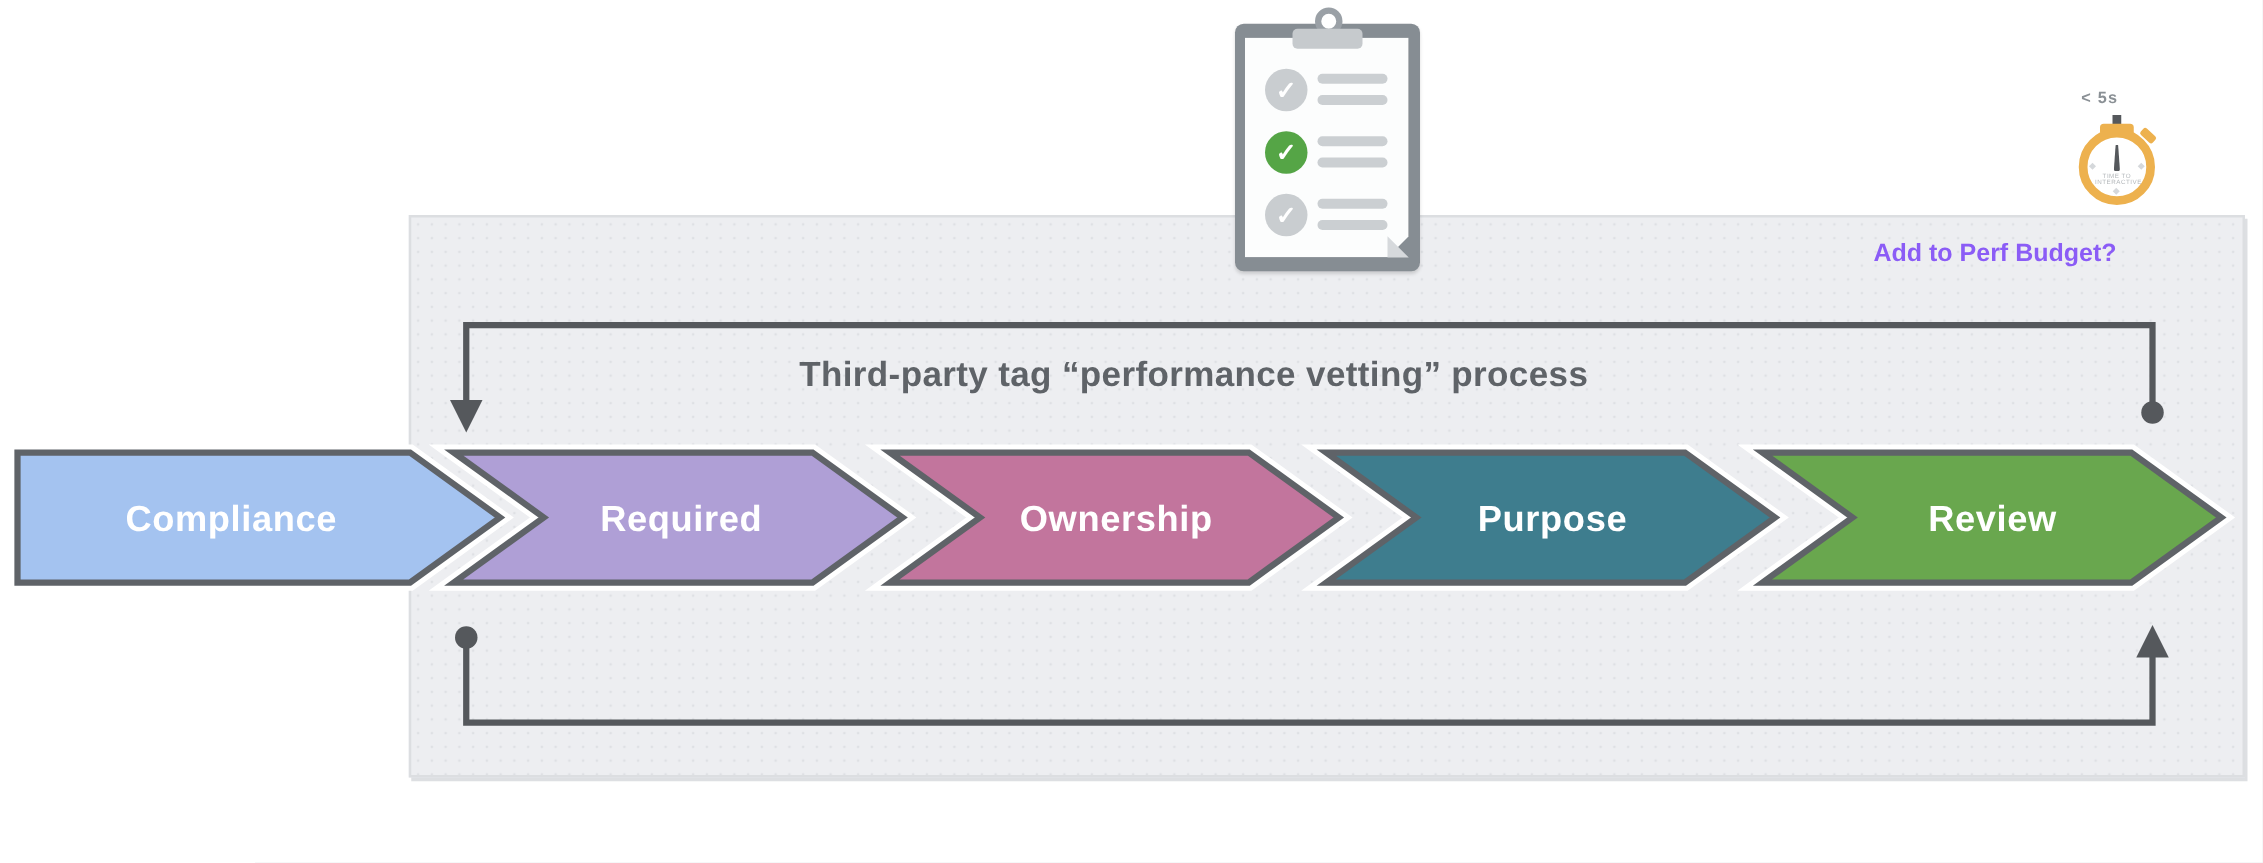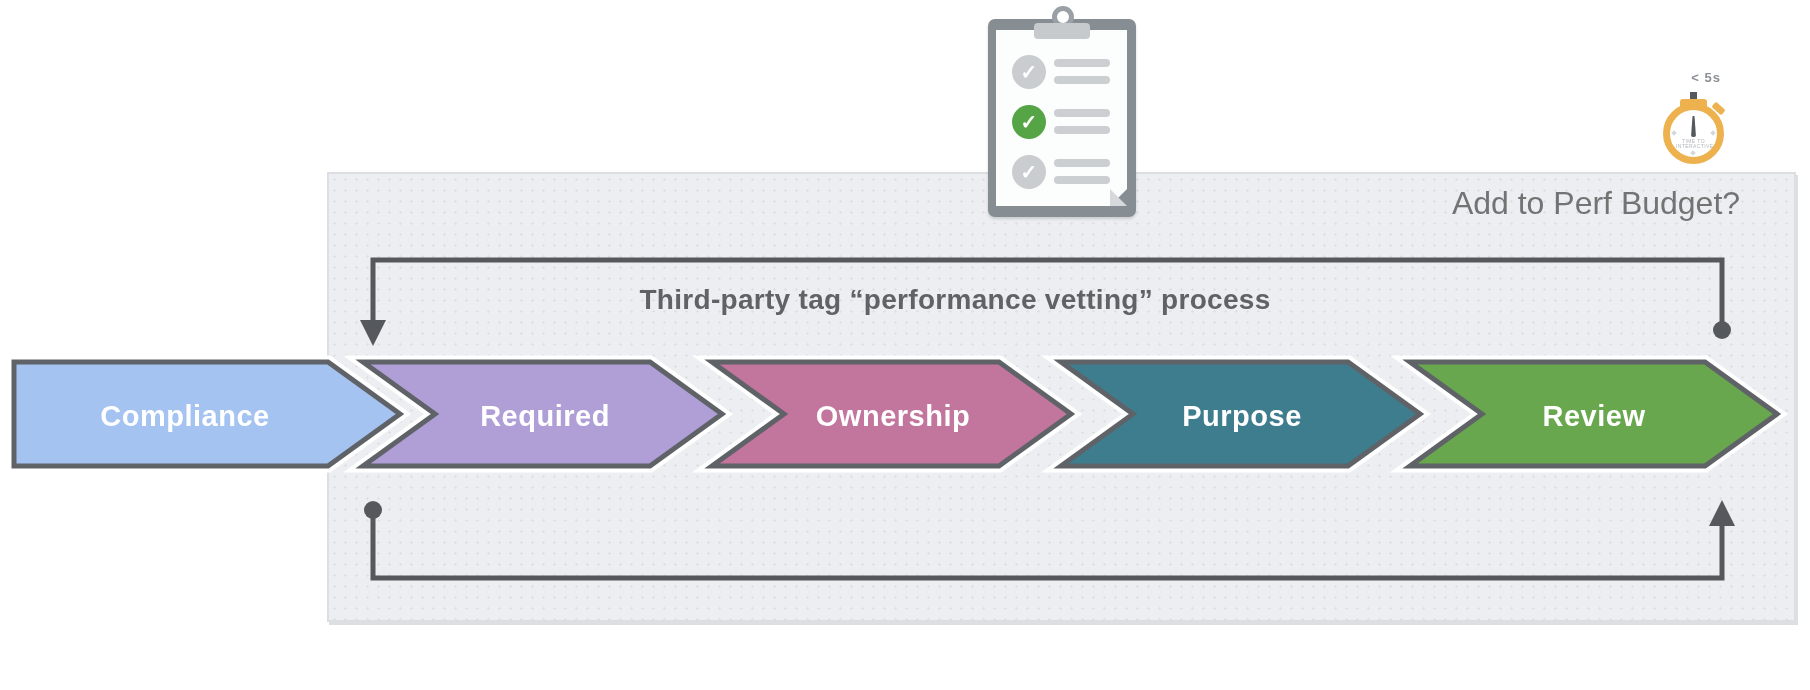--- a/index.html
+++ b/index.html
@@ -30,42 +30,42 @@
     font-size:29px;font-weight:bold;fill:#ffffff;
     text-anchor:middle;dominant-baseline:central;letter-spacing:.5px;
   }
   
   .title{
     position:absolute;left:955px;top:300px;transform:translate(-50%,-50%);
     font-size:28px;font-weight:bold;color:#5F6368;white-space:nowrap;letter-spacing:.3px;
   }
   .perf-budget{
     position:absolute;left:1596px;top:203px;transform:translate(-50%,-50%);
-    font-size:32px;font-weight:normal;color:#737373;white-space:nowrap;
+    font-size:20px;font-weight:bold;color:#8b5cf6;white-space:nowrap;
   }
   
   .clipboard{position:absolute;left:988px;top:6px;width:148px;height:212px;}
   .cb-knob{position:absolute;left:64px;top:0px;width:12px;height:12px;border:5px solid #9AA0A6;border-radius:50%;background:#fff;}
   .cb-board{position:absolute;left:0;top:13px;width:148px;height:198px;background:#868D93;border-radius:7px;box-shadow:0 2px 3px rgba(0,0,0,.15);}
   .cb-paper{
     position:absolute;left:8px;top:24px;width:131px;height:176px;background:#FCFDFD;
     box-shadow:0 1px 2px rgba(0,0,0,.12);
     clip-path:polygon(0 0,100% 0,100% calc(100% - 17px),calc(100% - 17px) 100%,0 100%);
   }
   .cb-fold{position:absolute;right:9px;bottom:12px;width:0;height:0;
     border-left:17px solid #D6D9DC;border-top:17px solid transparent;}
   .cb-clip{position:absolute;left:46px;top:17px;width:56px;height:16px;background:#C6CACD;border-radius:4px;}
   .cb-circle{position:absolute;width:34px;height:34px;border-radius:50%;left:24px;
     display:flex;align-items:center;justify-content:center;
     color:#fff;font-size:20px;font-weight:bold;}
   .cb-gray{background:#C9CDD0;}
   .cb-green{background:#55A546;}
   .cb-line{position:absolute;left:66px;width:56px;height:8px;border-radius:4px;background:#CBCFD2;}
   
-  .sw-label{position:absolute;left:1665px;top:70px;width:56px;text-align:right;
+  .sw-label{position:absolute;left:1665px;top:70px;width:56px;text-align:left;
     font-size:13px;font-weight:bold;color:#8A9095;letter-spacing:1px;}
   .sw-stem{position:absolute;left:1690px;top:92px;width:7px;height:10px;background:#55585C;}
   .sw-cap{position:absolute;left:1680px;top:99px;width:27px;height:9px;background:#EDB14E;border-radius:3px;}
   .sw-nub{position:absolute;left:1712px;top:105px;width:13px;height:7px;background:#EDB14E;border-radius:2px;transform:rotate(42deg);}
   .sw-face{position:absolute;left:1663px;top:103px;width:47px;height:47px;background:#ffffff;
     border:7px solid #EDB14E;border-radius:50%;}
   .sw-needle{position:absolute;left:21px;top:6px;width:5px;height:21px;background:#55585C;
     border-radius:2px;clip-path:polygon(30% 0,70% 0,100% 100%,0 100%);}
   .sw-text{position:absolute;left:6px;top:29px;width:35px;text-align:center;
     font-size:5px;line-height:5px;color:#B3B7BA;letter-spacing:.4px;}

